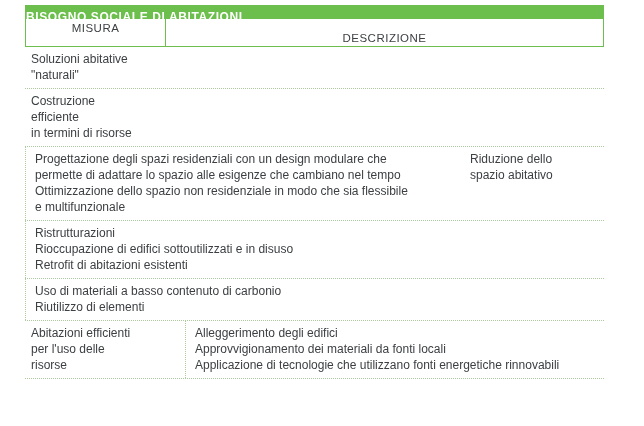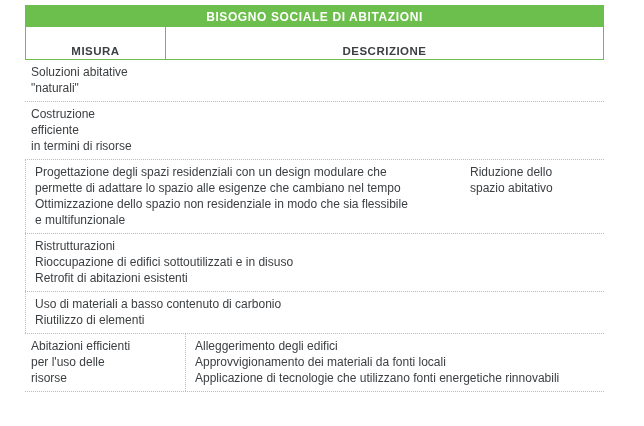--- a/index.html
+++ b/index.html
@@ -10,41 +10,40 @@
 
   .tbl { position: absolute; left: 25px; top: 5px; width: 579px; }
 
   .title {
     background: #6cbf4c;
     border: 1px solid #6cbf4c;
     color: #ffffff;
     font-weight: bold;
     font-size: 12px;
     letter-spacing: 0.6px;
-    text-align: center;
-    height: 22px;
+    height: 14px;
     line-height: 22px;
   }
 
   .hrow {
     display: flex;
     border: 1px solid #6cbf4c;
     border-top: none;
     background: #ffffff;
   }
   .hcell {
-    font-weight: bold;
+    font-weight: normal;
     font-size: 11.5px;
     letter-spacing: 0.5px;
     color: #3d4043;
     text-align: center;
-    padding: 18px 0 2px 0;
+    padding: 3px 0 2px 0;
   }
   .hmis { width: 140px; border-right: 1px solid #6cbf4c; }
-  .hdesc { flex: 1; }
+  .hdesc { flex: 1; margin-top: 10px; }
 
   .row {
     display: flex;
     border-bottom: 1px dotted #adc99e;
     align-items: stretch;
     gap: 20px;
   }
   .cell {
     white-space: pre-line;
     font-size: 12px;

